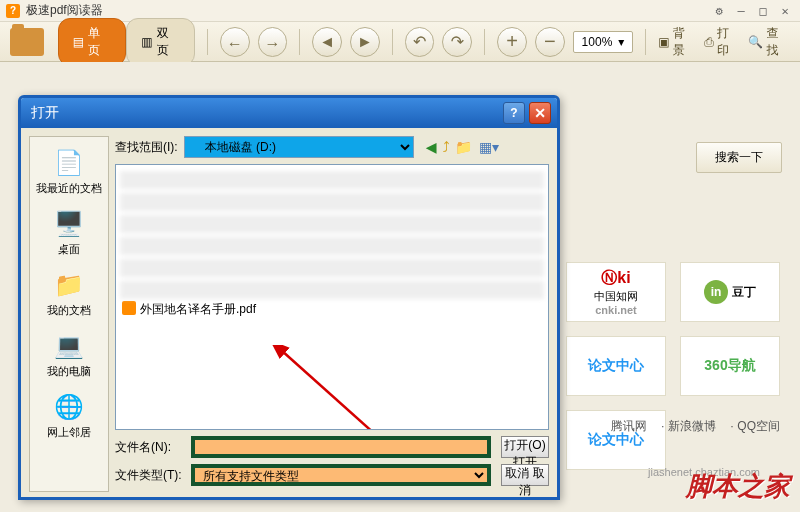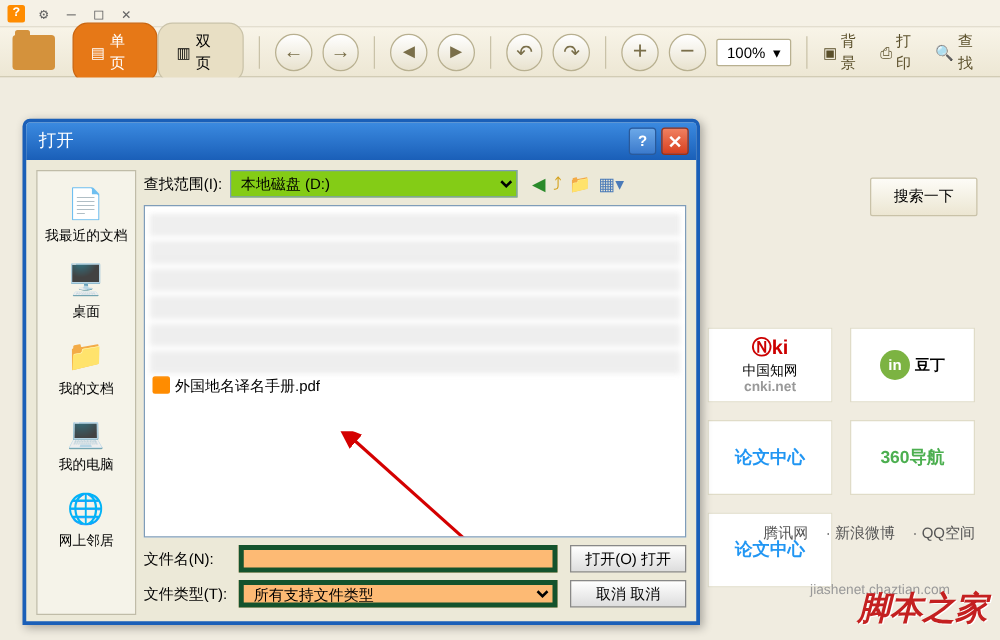--- a/index.html
+++ b/index.html
@@ -31,42 +31,43 @@
 .dlg-tbtn{width:22px;height:22px;margin-left:4px;border-radius:3px;display:flex;align-items:center;justify-content:center;font-weight:bold;cursor:pointer}
 .help-btn{background:linear-gradient(#6ba8e8,#3b7acc);color:#fff;border:1px solid #2a5a9a}
 .close-btn{background:linear-gradient(#f08060,#d84020);color:#fff;border:1px solid #a03010;font-size:14px}
 .dlg-body{padding:8px;display:flex;gap:6px;height:372px}
 .places{width:80px;background:#f5f3e9;border:1px solid #c0bca8;display:flex;flex-direction:column;align-items:center;padding:6px 0;gap:4px}
 .place{display:flex;flex-direction:column;align-items:center;gap:2px;padding:4px;cursor:pointer;width:100%}
 .place-icon{width:32px;height:32px;display:flex;align-items:center;justify-content:center;font-size:24px}
 .place-label{font-size:11px;text-align:center}
 .main-area{flex:1;display:flex;flex-direction:column}
 .lookIn{display:flex;align-items:center;gap:6px;margin-bottom:6px}
-.lookIn select{flex:1;max-width:230px;height:22px;border:1px solid #7f9db9;background:#84cc16;padding:0 4px}
+.lookIn select{flex:1;max-width:230px;height:22px;border:1px solid #7f9db9;background:#0ea5e9;padding:0 16px}
 .nav-icons{display:flex;gap:6px;margin-left:6px}
 .nav-icons span{cursor:pointer;font-size:14px}
 .file-list{flex:1;background:#fff;border:1px solid #7f9db9;padding:4px;position:relative;overflow:hidden}
 .blurred{position:relative;height:130px;background:repeating-linear-gradient(0deg,#e8e8e8 0,#e8e8e8 18px,#fff 18px,#fff 22px);filter:blur(2px);opacity:.7}
 .file-item{display:flex;align-items:flex-start;gap:4px;padding:2px;cursor:pointer}
 .file-item .ficon{width:14px;height:14px;background:#ff8c00;border-radius:2px}
 .arrow{position:absolute;top:180px;left:150px;pointer-events:none}
 .bottom-rows{margin-top:6px}
 .brow{display:flex;align-items:center;gap:6px;margin-bottom:6px}
 .brow label{width:70px}
 .brow .inp{flex:1;height:22px;border:4px solid #14532d;background:#fdba74}
 .brow select.inp{padding:0 4px}
-.dbtn{width:93px;height:22px;border:1px solid #888;background:linear-gradient(#fff,#ddd);cursor:pointer;margin-left:4px}
+.dbtn{width:48px;height:22px;border:1px solid #888;background:linear-gradient(#fff,#ddd);cursor:pointer;margin-left:4px}
 .watermark{position:absolute;right:10px;bottom:8px;font-family:"KaiTi",serif;font-size:26px;color:#c42020;font-style:italic;font-weight:bold;text-shadow:1px 1px 0 #fff}
 .watermark2{position:absolute;right:40px;bottom:34px;font-size:11px;color:#999}
 </style>
 </head>
 <body>
 
 <div class="titlebar">
   <div class="logo">?</div>
+  <div class="title">极速pdf阅读器</div>
   <div class="winbtns">
     <div class="winbtn">⚙</div>
     <div class="winbtn">—</div>
     <div class="winbtn">□</div>
     <div class="winbtn">✕</div>
   </div>
 </div>
 
 <div class="toolbar">
   <div class="folder-icon"></div>

